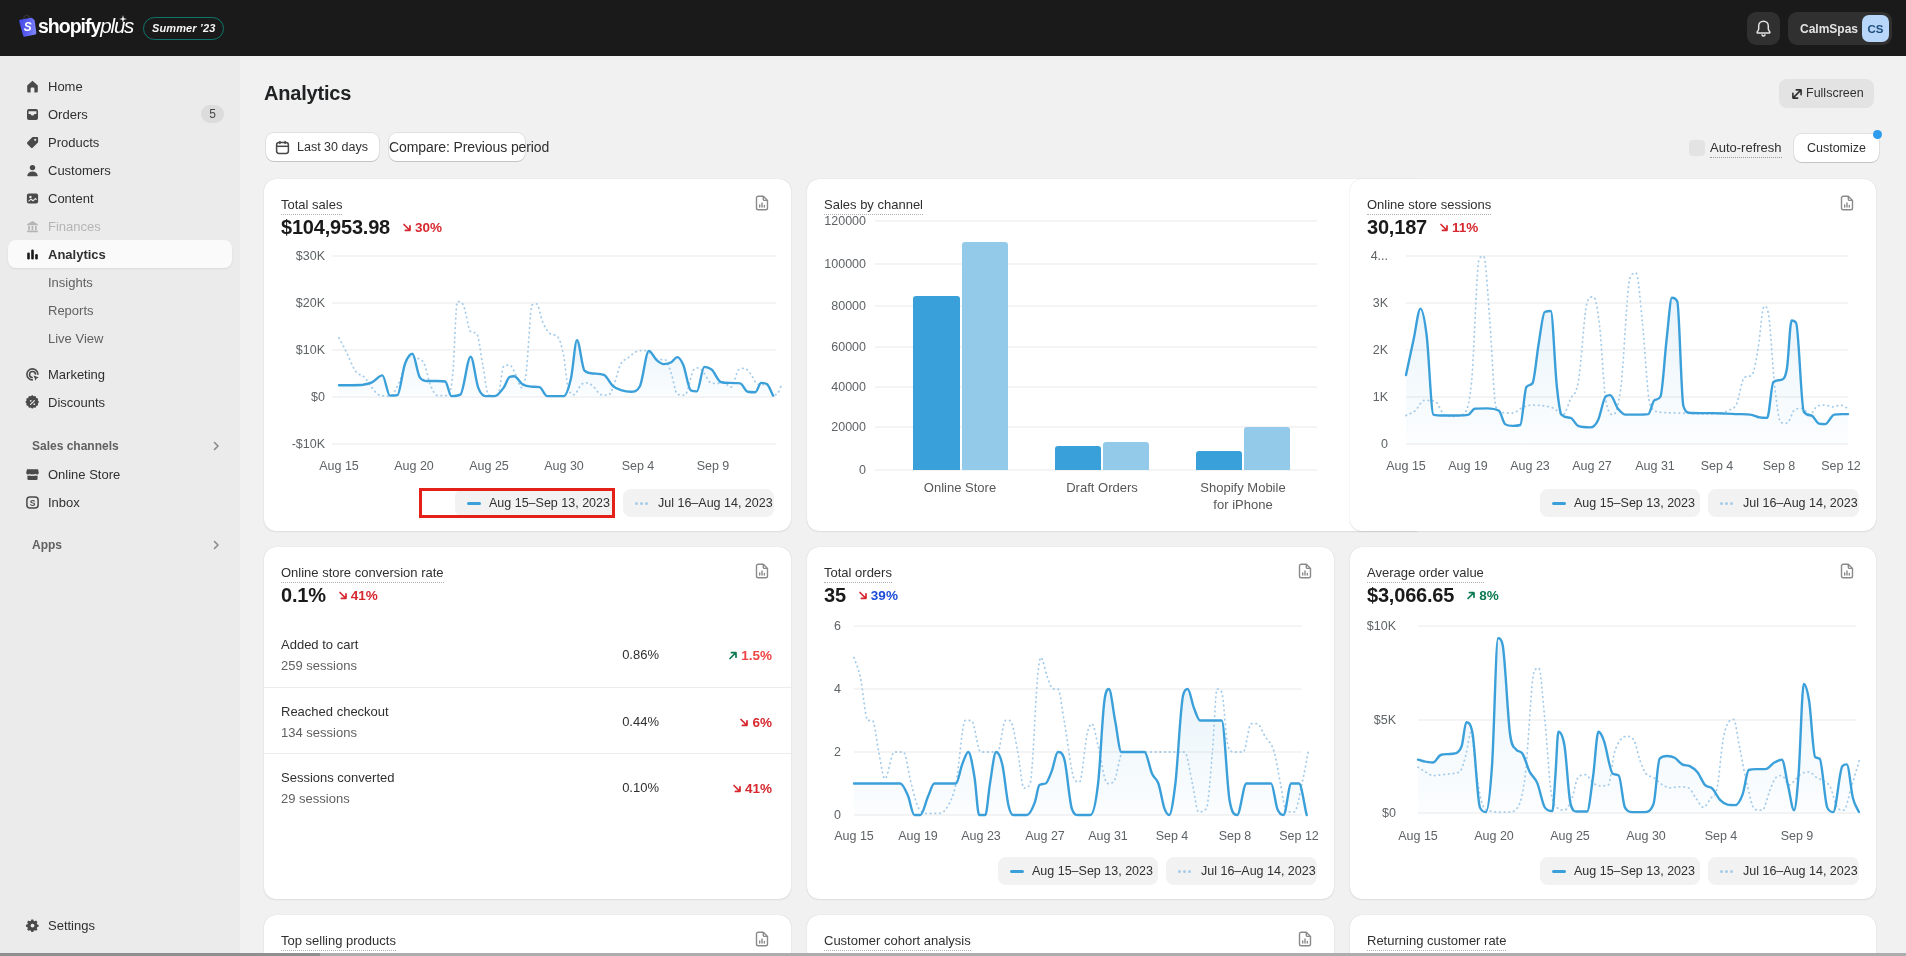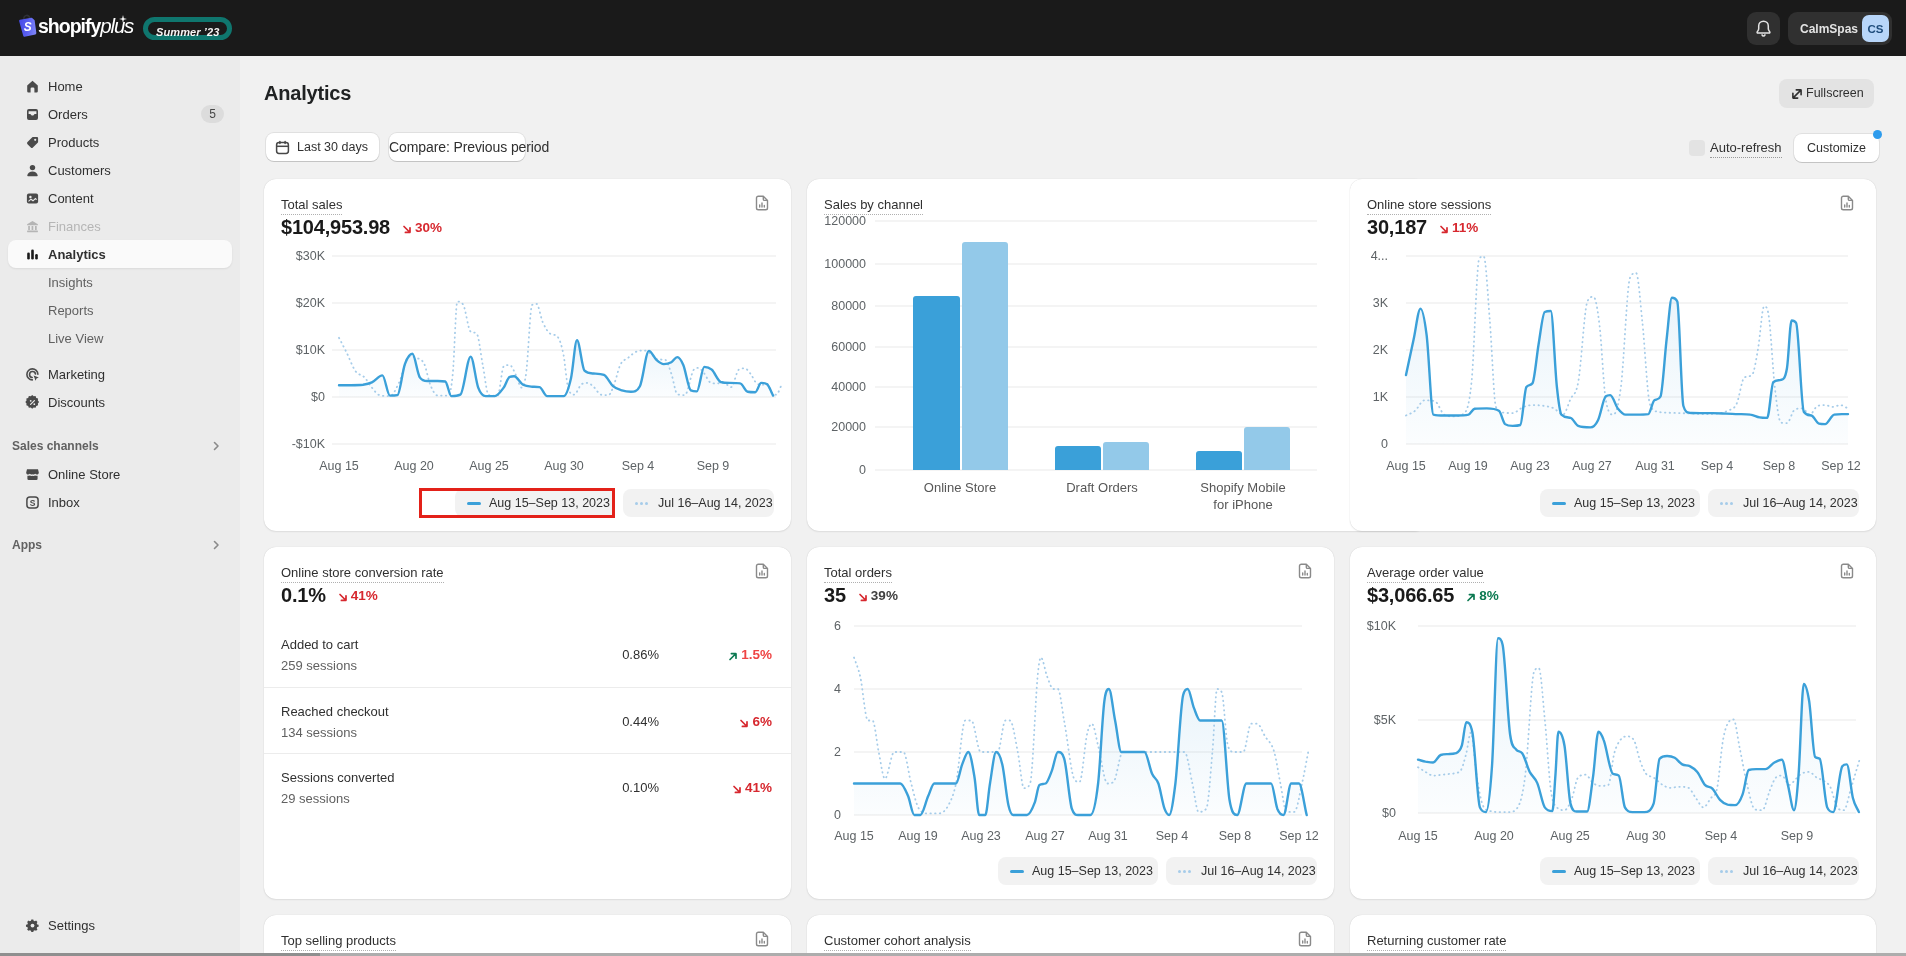--- a/index.html
+++ b/index.html
@@ -1,58 +1,58 @@
 <!DOCTYPE html>
 <html><head><meta charset="utf-8"><title>Analytics</title><style>
 *{margin:0;padding:0;box-sizing:border-box}
 html,body{width:1906px;height:956px;overflow:hidden;font-family:"Liberation Sans",sans-serif;background:#f1f1f1}
 .topbar{position:absolute;left:0;top:0;width:1906px;height:56px;background:#1a1a1a;z-index:50}
 .logo{position:absolute;left:17px;top:14px;display:flex;align-items:center}
 .logotext{color:#fff;font-size:19.5px;font-weight:700;letter-spacing:-1px;}
 .logotext .plus{font-weight:400;font-style:italic;letter-spacing:-1.2px;font-size:20.5px}
-.badge23{position:absolute;left:143px;top:17px;height:23px;line-height:21px;padding:0 8px;border:5px solid #0f766e;border-radius:12px;color:#f5f5f5;font-size:11px;font-style:italic;font-weight:700;letter-spacing:0.1px}
+.badge23{position:absolute;left:143px;top:17px;height:23px;line-height:21px;padding:0 8px;border:1px solid #0f766e;border-radius:12px;color:#f5f5f5;font-size:11px;font-style:italic;font-weight:700;letter-spacing:0.1px}
 .search{position:absolute;left:664px;top:13px;width:578px;height:31px;background:#303030;border:1px solid #616161;border-radius:8px;color:#b5b5b5;font-size:13px;display:flex;align-items:center}
 .search .mag{margin:0 7px 0 10px;display:flex}
 .search .ck{position:absolute;right:11px;color:#b5b5b5;font-size:12.5px}
 .bellbtn{position:absolute;left:1747px;top:12px;width:33px;height:33px;background:#303030;border-radius:9px;display:flex;align-items:center;justify-content:center}
 .acct{position:absolute;left:1788px;top:12px;width:104px;height:33px;background:#303030;border-radius:9px}
 .acct .nm{position:absolute;left:12px;top:10px;color:#e3e3e3;font-size:12px;font-weight:700}
 .acct .av{position:absolute;right:3px;top:3px;width:27px;height:27px;background:#b8d6f9;border-radius:7px;color:#1f4d7c;font-size:11.5px;font-weight:700;display:flex;align-items:center;justify-content:center}
 .sidebar{position:absolute;left:0;top:56px;width:240px;height:900px;background:#ebebeb}
 .nav{position:absolute;left:8px;top:16px;width:224px}
 .ni{position:relative;height:28px;border-radius:8px;display:flex;align-items:center;font-size:13px;color:#303030;font-weight:500}
 .ni .ic{position:absolute;left:16px;width:16px;height:16px;display:flex;align-items:center;justify-content:center}
 .ni .tx{margin-left:40px}
 .ni.sel{background:#fafafa;box-shadow:0 1px 2px rgba(0,0,0,0.08)}
 .ni.sel .tx{font-weight:700}
 .ni.sub .tx{color:#616161;font-weight:500}
 .ni.dis .tx{color:#b5b5b5}
 .ni .cnt{position:absolute;right:8px;top:5px;background:#dcdcdc;border-radius:9px;height:18px;min-width:23px;text-align:center;font-size:12px;color:#474747;font-weight:500;line-height:18px}
 .nhead{position:relative;height:28px;display:flex;align-items:center;font-size:12px;color:#616161;font-weight:700}
-.nhead .tx{margin-left:4px}
+.nhead .tx{margin-left:24px}
 .nhead .chv{position:absolute;right:10px;top:8px}
 .settings{position:absolute;left:8px;top:855px;width:224px}
 .main{position:absolute;left:240px;top:56px;width:1666px;height:900px}
 .h1{position:absolute;left:24px;top:26px;font-size:20px;font-weight:700;color:#202223;letter-spacing:-0.2px}
 .fsbtn{position:absolute;left:1539px;top:23px;height:29px;padding:0 10px 0 27px;background:#e3e3e3;border-radius:8px;font-size:12.5px;font-weight:500;color:#303030;line-height:29px}
 .fsbtn svg{position:absolute;left:11px;top:8px}
 .btn{position:absolute;height:28px;background:#fff;border-radius:8px;box-shadow:0 1px 0 rgba(0,0,0,0.12),0 0 0 1px rgba(0,0,0,0.07);font-size:12.5px;font-weight:500;color:#303030;line-height:28px;text-align:center;white-space:nowrap}
 .b30{left:26px;top:77px;width:113px;padding-left:26px;text-align:left}
 .b30 svg{position:absolute;left:9px;top:7px}
 .bcomp{left:149px;top:77px;width:136px;font-size:14px;letter-spacing:-0.1px}
 .cbx{position:absolute;left:1449px;top:84px;width:16px;height:16px;background:#e3e3e3;border-radius:4px}
 .arlab{position:absolute;left:1470px;top:84px;font-size:13px;color:#303030;border-bottom:1.5px dotted #999;padding-bottom:2px}
 .custbtn{left:1554px;top:78px;width:85px;height:28px}
 .bluedot{position:absolute;left:1633px;top:74px;width:9px;height:9px;border-radius:50%;background:#2e9ced}
 .card{position:absolute;background:#fff;border-radius:12px;box-shadow:0 1px 2px rgba(0,0,0,0.07),0 0 1px rgba(0,0,0,0.18)}
 .ct{position:absolute;left:17px;top:18px;font-size:13px;color:#303030}
 .ctt{border-bottom:1.5px dotted #b0b0b0;padding-bottom:2px}
 .cico{position:absolute;right:22px;top:16px}
 .cv{position:absolute;left:17px;top:37px;font-size:20px;font-weight:700;color:#1a1a1a;letter-spacing:-0.2px;display:flex;align-items:center}
-.trend{font-size:13.5px;font-weight:700;letter-spacing:0;display:inline-flex;align-items:flex-end;margin-left:12px}
+.trend{font-size:13.5px;font-weight:700;letter-spacing:0;display:inline-flex;align-items:center;margin-left:12px}
 .lg{position:absolute;height:28px;background:#f2f2f2;border-radius:8px;font-size:12.5px;color:#303030;display:flex;align-items:center;top:310px}
 .lg1{right:176px;width:160px;padding-left:12px}
 .lg2{right:17px;width:151px;padding-left:12px}
 .lgdash{display:inline-block;width:14px;height:3px;border-radius:2px;background:#3ba0d9;margin-right:8px}
 .lgdots{display:inline-flex;align-items:center;margin-right:8px}
 .lgdots i{display:inline-block;width:3px;height:3px;border-radius:50%;background:#a6cce9;margin-right:2px}
 .redbox{position:absolute;left:155px;top:309px;width:196px;height:30px;border:3px solid #e32119;z-index:5}
 .crow{position:absolute;left:0;width:100%;height:66px}
 .crl{position:absolute;left:17px;top:16px}
 .crl1{font-size:13px;color:#303030}
@@ -419,21 +419,21 @@
           </svg>41%</span></div>
     </div>
   </div>
 <div class="card" style="left:807px;top:547px;width:527px;height:352px">
     <div class="ct"><span class="ctt">Total orders</span></div>
     <div class="cico"><svg width="14" height="16" viewBox="0 0 14 16" fill="none">
         <path d="M8.3 1.2 H3.3 A1.8 1.8 0 0 0 1.5 3 V13 A1.8 1.8 0 0 0 3.3 14.8 H10.7 A1.8 1.8 0 0 0 12.5 13 V5.4 Z" stroke="#8a8a8a" stroke-width="1.4" stroke-linejoin="round"></path>
         <path d="M8.3 1.4 V4.2 A1.2 1.2 0 0 0 9.5 5.4 H12.3" stroke="#8a8a8a" stroke-width="1.4" fill="none"></path>
         <path d="M4.7 12 V10 M7 12 V7.9 M9.3 12 V10.5" stroke="#8a8a8a" stroke-width="1.4" stroke-linecap="round"></path>
       </svg></div>
-    <div class="cv">35<span class="trend" style="color:#404040"><svg width="11" height="11" viewBox="0 0 11 11" style="margin-right:2px">
+    <div class="cv">35<span class="trend" style="color:#1d4ed8"><svg width="11" height="11" viewBox="0 0 11 11" style="margin-right:2px">
           <path d="M2,2.5 L7.5,8 M8,3.8 V8 a0.4 0.4 0 0 1 -0.4,0.4 H3.4" stroke="#d7282f" stroke-width="1.7" fill="none" stroke-linecap="round" stroke-linejoin="round"></path>
         </svg>39%</span></div>
     <svg width="527" height="352" viewBox="0 0 527 352" style="position:absolute;left:0;top:0">
       <defs>
         <linearGradient id="gf5" x1="0" y1="0" x2="0" y2="1">
           <stop offset="0" stop-color="#4ba3da" stop-opacity="0.12"></stop>
           <stop offset="1" stop-color="#4ba3da" stop-opacity="0.02"></stop>
         </linearGradient>
       </defs>
       <line x1="47" y1="79" x2="495" y2="79" stroke="#e9e9e9" stroke-width="1"></line>

